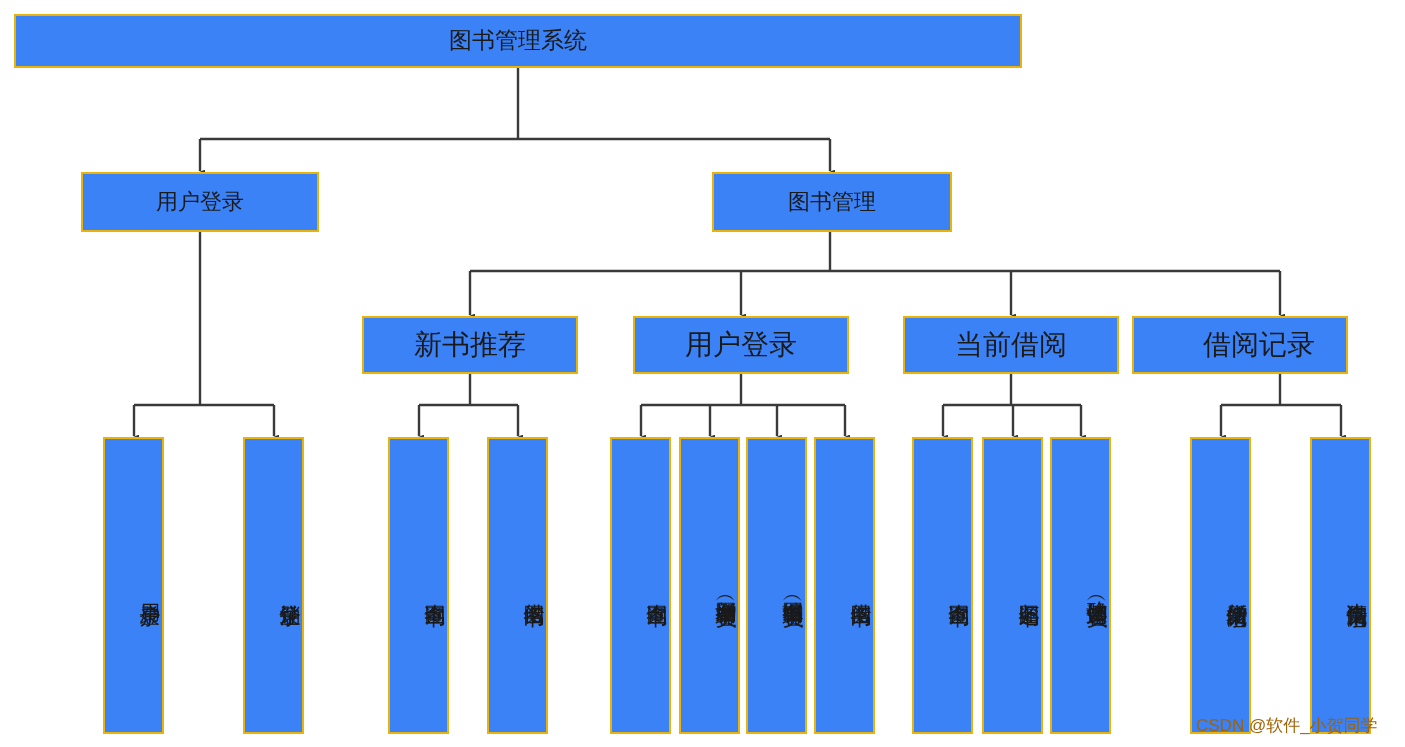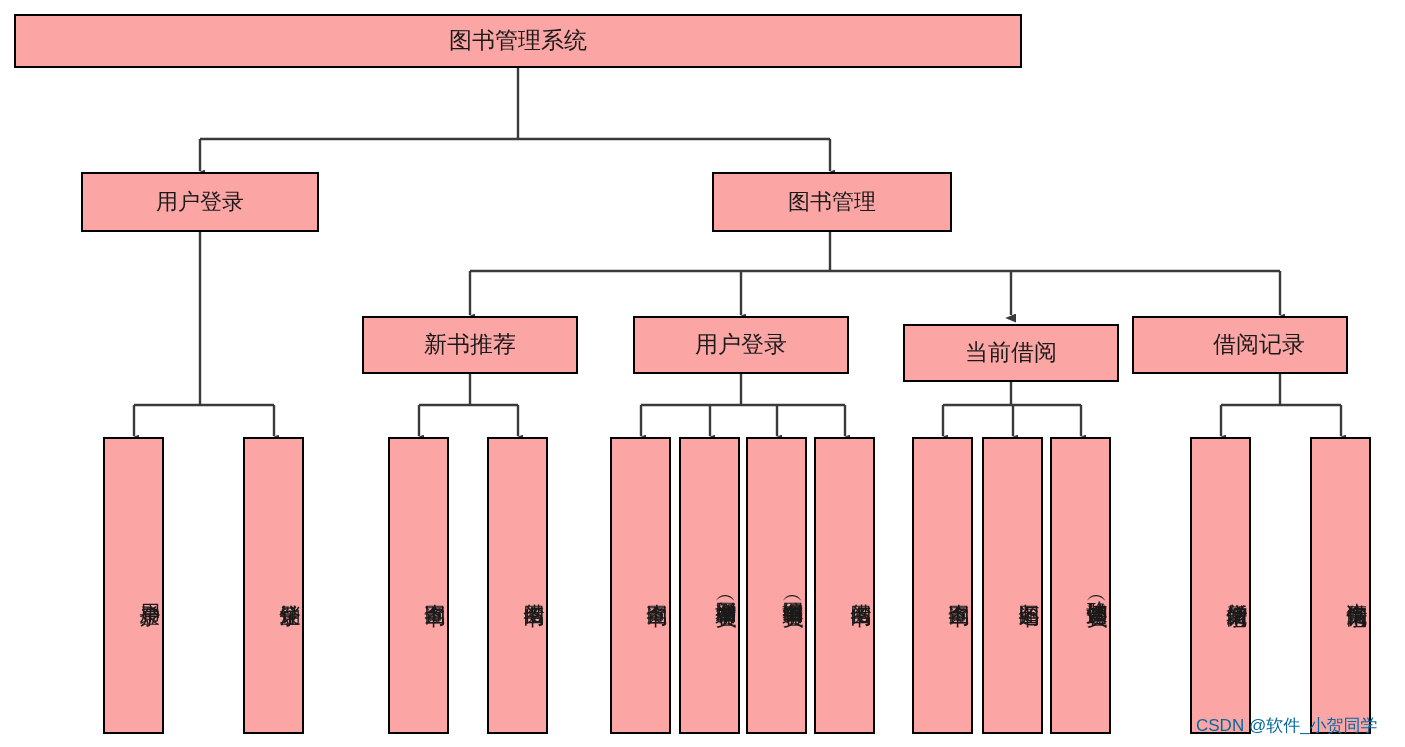--- a/index.html
+++ b/index.html
@@ -20,50 +20,50 @@
   svg.edges {
     position: absolute;
     left: 0;
     top: 0;
     width: 1405px;
     height: 747px;
   }
   .node {
     position: absolute;
     box-sizing: border-box;
-    border: 2px solid #000000;
-    background: #fca5a5;
+    border: 2px solid #eab308;
+    background: #3b82f6;
     display: flex;
     align-items: center;
     justify-content: center;
     color: #1a1a1a;
     line-height: 1.18;
     text-align: center;
   }
   .node.level-0 { font-size: 23px; }
   .node.level-1 { font-size: 22px; }
-  .node.level-2 { font-size: 23px; text-align: right; }
+  .node.level-2 { font-size: 28px; text-align: right; }
   .node.leaf {
     font-size: 21px;
     writing-mode: vertical-rl;
     text-orientation: upright;
     align-items: flex-start;
     justify-content: center;
     padding-top: 6px;
     letter-spacing: 1px;
   }
   .node.leaf .node-label {
     writing-mode: vertical-rl;
     text-orientation: upright;
     white-space: normal;
   }
   .watermark {
     position: absolute;
     font-size: 17px;
-    color: #0369a1;
+    color: #a16207;
     white-space: nowrap;
     pointer-events: none;
   }
 </style>
 </head>
 <body>
 
 <div id="diagram-root">
   <svg class="edges" viewBox="0 0 1405 747" preserveAspectRatio="none">
     <defs>
@@ -117,21 +117,21 @@
       </div>
       <div class="node level-1" style="left: 712px; top: 172px; width: 240px; height: 60px;">
         <span class="node-label">图书管理</span>
       </div>
       <div class="node level-2" style="left: 362px; top: 316px; width: 216px; height: 58px;">
         <span class="node-label">新书推荐</span>
       </div>
       <div class="node level-2" style="left: 633px; top: 316px; width: 216px; height: 58px;">
         <span class="node-label">用户登录</span>
       </div>
-      <div class="node level-2" style="left: 903px; top: 316px; width: 216px; height: 58px; margin-top: 8px;">
+      <div class="node level-2" style="left: 903px; top: 316px; width: 216px; height: 58px;">
         <span class="node-label">当前借阅</span>
       </div>
       <div class="node level-2" style="left: 1132px; top: 316px; width: 216px; height: 58px; padding-left: 38px;">
         <span class="node-label">借阅记录</span>
       </div>
       <div class="node leaf" style="left: 103px; top: 437px; width: 61px; height: 297px;">
         <span class="node-label">用户登录</span>
       </div>
       <div class="node leaf" style="left: 243px; top: 437px; width: 61px; height: 297px;">
         <span class="node-label">注销登录</span>

